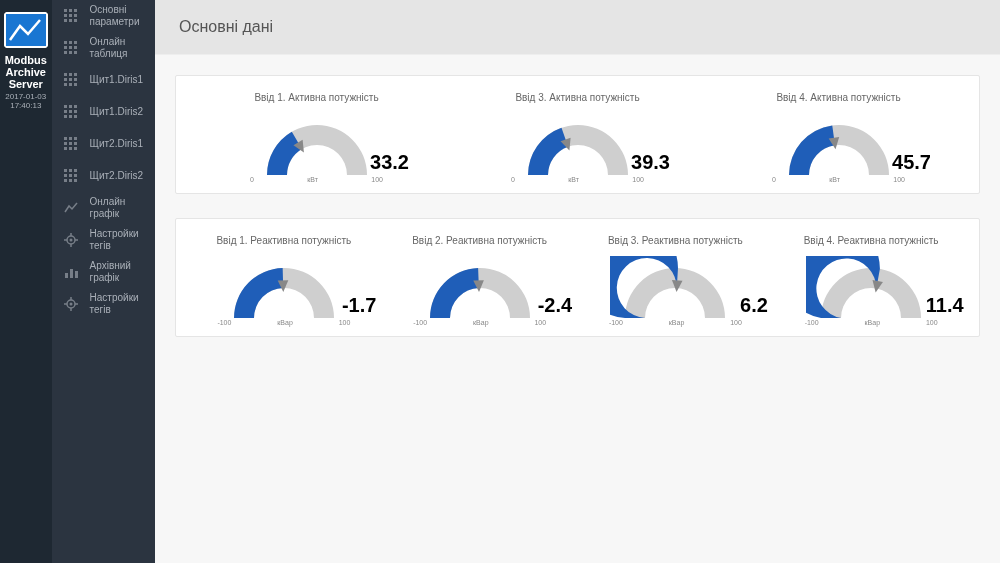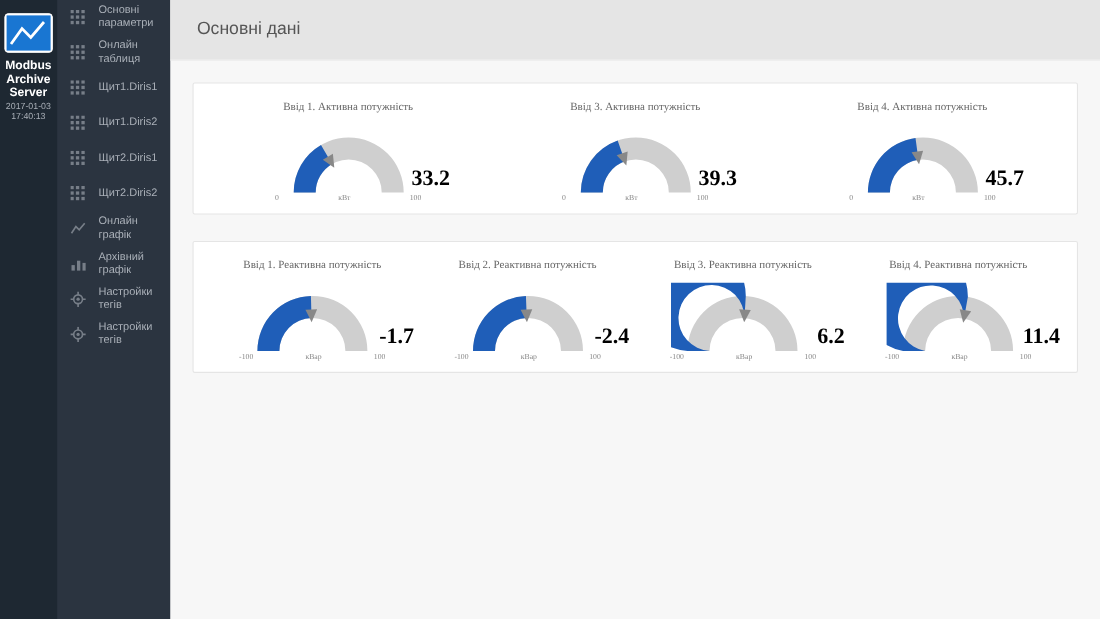--- a/index.html
+++ b/index.html
@@ -85,21 +85,20 @@
     }
     .page-header {
       background: #e5e5e5;
       padding: 18px 24px;
       font-size: 16px;
       color: #555;
       border-bottom: 1px solid #eee;
     }
     .content {
       padding: 20px;
-      font-family: Liberation Serif, serif;
     }
     .panel {
       background: #fff;
       border: 1px solid #e5e5e5;
       border-radius: 2px;
       padding: 16px 10px 10px;
       margin-bottom: 24px;
       display: flex;
       justify-content: space-around;
     }
@@ -256,39 +255,39 @@
         <span class="nav-icon">
           <svg width="14" height="14" viewBox="0 0 14 14">
             <polyline points="1,11 5,5 8,8 13,2" fill="none" stroke="#aab0b8" stroke-width="1.5"></polyline>
           </svg>
         </span>
         <span class="nav-label">Онлайн графік</span>
       </div>
       <div class="nav-item">
         <span class="nav-icon">
           <svg width="14" height="14" viewBox="0 0 14 14">
-            <rect x="1" y="8" width="3" height="5" fill="#aab0b8"></rect>
-            <rect x="6" y="4" width="3" height="9" fill="#aab0b8"></rect>
-            <rect x="11" y="6" width="3" height="7" fill="#aab0b8"></rect>
-          </svg>
-        </span>
-        <span class="nav-label">Архівний графік</span>
-      </div>
-      <div class="nav-item">
-        <span class="nav-icon">
-          <svg width="14" height="14" viewBox="0 0 14 14">
             <circle cx="7" cy="7" r="4" fill="none" stroke="#aab0b8" stroke-width="1.5"></circle>
             <circle cx="7" cy="7" r="1.5" fill="#aab0b8"></circle>
             <line x1="7" y1="0" x2="7" y2="3" stroke="#aab0b8" stroke-width="1.5"></line>
             <line x1="7" y1="11" x2="7" y2="14" stroke="#aab0b8" stroke-width="1.5"></line>
             <line x1="0" y1="7" x2="3" y2="7" stroke="#aab0b8" stroke-width="1.5"></line>
             <line x1="11" y1="7" x2="14" y2="7" stroke="#aab0b8" stroke-width="1.5"></line>
           </svg>
         </span>
         <span class="nav-label">Настройки тегів</span>
+      </div>
+      <div class="nav-item">
+        <span class="nav-icon">
+          <svg width="14" height="14" viewBox="0 0 14 14">
+            <rect x="1" y="8" width="3" height="5" fill="#aab0b8"></rect>
+            <rect x="6" y="4" width="3" height="9" fill="#aab0b8"></rect>
+            <rect x="11" y="6" width="3" height="7" fill="#aab0b8"></rect>
+          </svg>
+        </span>
+        <span class="nav-label">Архівний графік</span>
       </div>
       <div class="nav-item">
         <span class="nav-icon">
           <svg width="14" height="14" viewBox="0 0 14 14">
             <circle cx="7" cy="7" r="4" fill="none" stroke="#aab0b8" stroke-width="1.5"></circle>
             <circle cx="7" cy="7" r="1.5" fill="#aab0b8"></circle>
             <line x1="7" y1="0" x2="7" y2="3" stroke="#aab0b8" stroke-width="1.5"></line>
             <line x1="7" y1="11" x2="7" y2="14" stroke="#aab0b8" stroke-width="1.5"></line>
             <line x1="0" y1="7" x2="3" y2="7" stroke="#aab0b8" stroke-width="1.5"></line>
             <line x1="11" y1="7" x2="14" y2="7" stroke="#aab0b8" stroke-width="1.5"></line>

